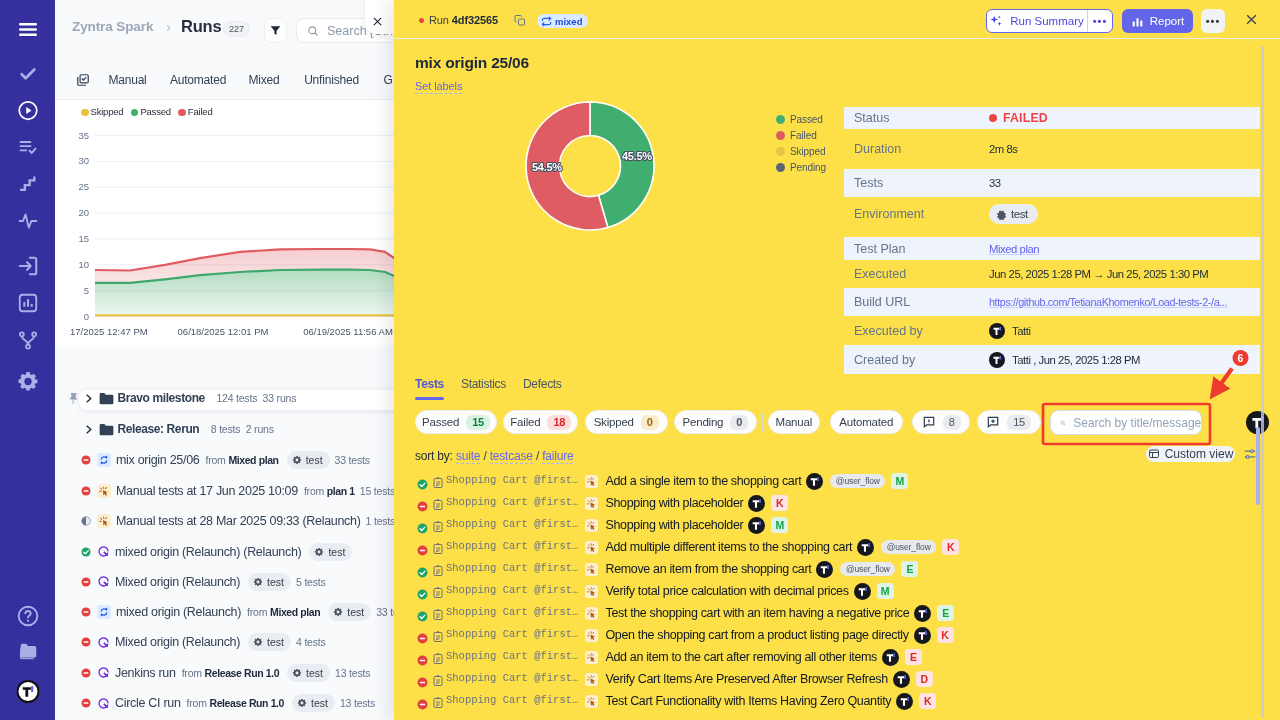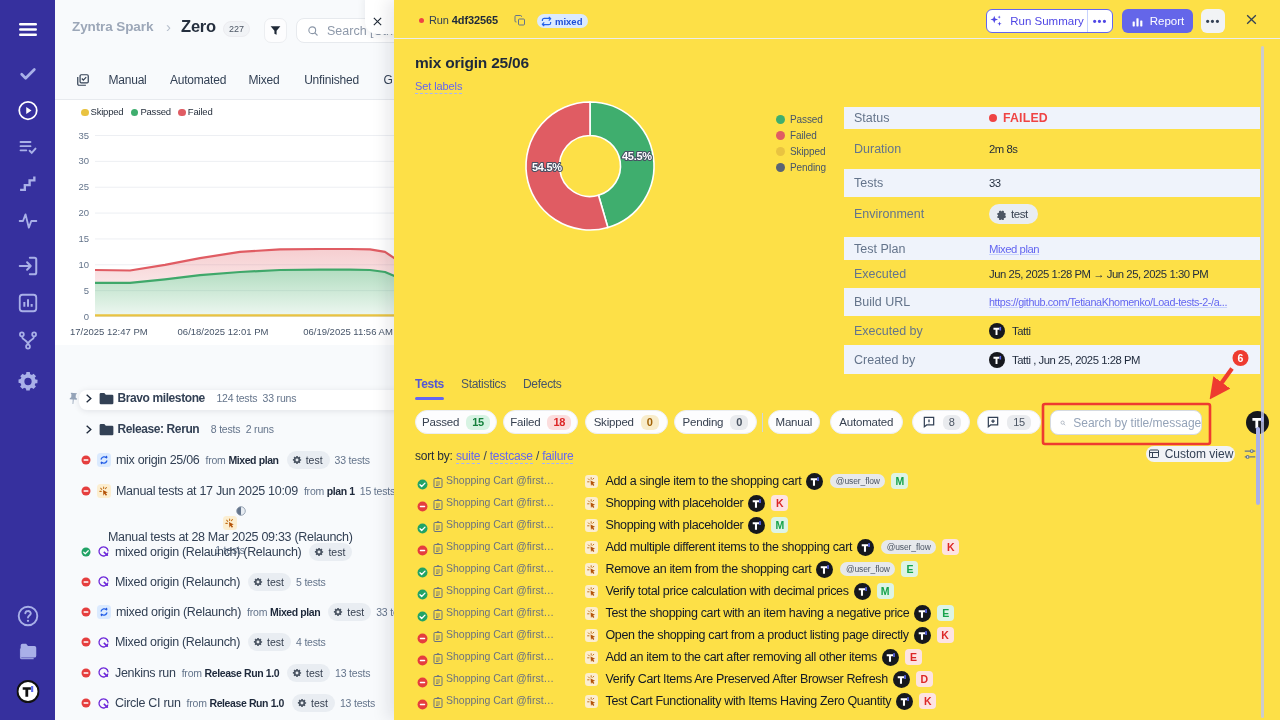--- a/index.html
+++ b/index.html
@@ -106,21 +106,21 @@
 .customview svg { margin-right:5px; }
 .sliders { position:absolute; left:849px; top:447px; }
 
 .sortby { position:absolute; left:21px; top:449px; font-size:12px; color:#1e293b; letter-spacing:-.2px; }
 .sortby a, .sortby .lk { color:#6366f1; border-bottom:1px dashed #a5b4fc; }
 
 
 .trow { position:absolute; left:0; width:860px; height:22px; }
 .trow .tst { position:absolute; left:23px; top:6px; }
 .trow .clip { position:absolute; left:38px; top:5px; }
-.trow .suite { position:absolute; left:52px; top:4px; width:134px; font-family:Liberation Sans, sans-serif; font-size:10.5px; color:#6b7280; white-space:nowrap; overflow:hidden; }
+.trow .suite { position:absolute; left:52px; top:4px; width:134px; font-family:Liberation Mono, monospace; font-size:10.5px; color:#6b7280; white-space:nowrap; overflow:hidden; }
 .trow .rest { position:absolute; left:190.5px; top:0; height:22px; display:flex; align-items:center; }
 .trow .burst2 { flex:none; display:flex; margin-right:8px; }
 .trow .tt { font-size:12.5px; color:#111827; font-weight:500; white-space:nowrap; letter-spacing:-.35px; }
 .trow .av { flex:none; margin-left:5px; display:flex; }
 .uflow { margin-left:7px; background:#e7e9ec; border-radius:8px; font-size:8.5px; color:#4b5563; padding:2px 5.5px; white-space:nowrap; letter-spacing:-.1px; }
 .lbadge { margin-left:6px; width:17px; height:16px; border-radius:4px; font-size:10.5px; font-weight:700; display:flex; align-items:center; justify-content:center; }
 .lbadge.g { background:#ddf4e6; color:#16a34a; }
 .lbadge.r { background:#fde3e3; color:#dc2626; }
 
 
@@ -130,21 +130,21 @@
 #annot { position:absolute; left:0; top:0; width:1280px; height:720px; z-index:50; pointer-events:none; }
 </style>
 </head>
 <body>
 <div id="app">
 
 <div id="leftpanel">
   <div class="bc">
         <span class="zs">Zyntra Spark</span>
         <span class="sep">›</span> 
-        <span class="cur">Zero</span>
+        <span class="cur">Runs</span>
         <span class="badge227">227</span>
       </div>
   <div class="filterbtn">
         <svg width="13" height="13" viewBox="0 0 24 24" fill="#1f2937">
           <path d="M3 4h18l-7 8.5V20l-4-2v-5.5L3 4z"></path>
         </svg>
       </div>
   <div class="searchbox">
         <svg width="12" height="12" viewBox="0 0 24 24" fill="none" stroke="#8b97a8" stroke-width="2.2">
           <circle cx="10.5" cy="10.5" r="6.8"></circle>
@@ -282,21 +282,21 @@
                 <path d="M9.5 4.2v2.2M5.2 6l1.6 1.6M4 10.5h2.2M13.5 5l-1.5 1.6"></path>
               </g>
               <path d="M8.6 8.6l6.8 3.4-3 .9 2 2.6-1.7 1.3-2-2.7-1.5 2.7z" fill="#b45309"></path>
             </svg>
           </span>
         <span class="title">Manual tests at 17 Jun 2025 10:09</span>
         <span class="from">from <b>plan 1</b></span>
 
         <span class="ntests">15 tests</span>
         </div>
-        <div class="rrow" style="top:166px;flex-direction:column;">
+        <div class="rrow" style="top:166px;">
         <span class="st">
             <svg width="10" height="10" viewBox="0 0 20 20">
               <circle cx="10" cy="10" r="8.6" fill="#e8edf3"></circle>
               <path d="M10 1.4a8.6 8.6 0 0 0 0 17.2z" fill="#64748b"></path>
               <circle cx="10" cy="10" r="8.6" fill="none" stroke="#8d9aab" stroke-width="1.7"></circle>
             </svg>
           </span>
           <span class="ty">
             <svg width="14" height="14" viewBox="0 0 20 20">
               <rect width="20" height="20" rx="5" fill="#fceed0"></rect>

